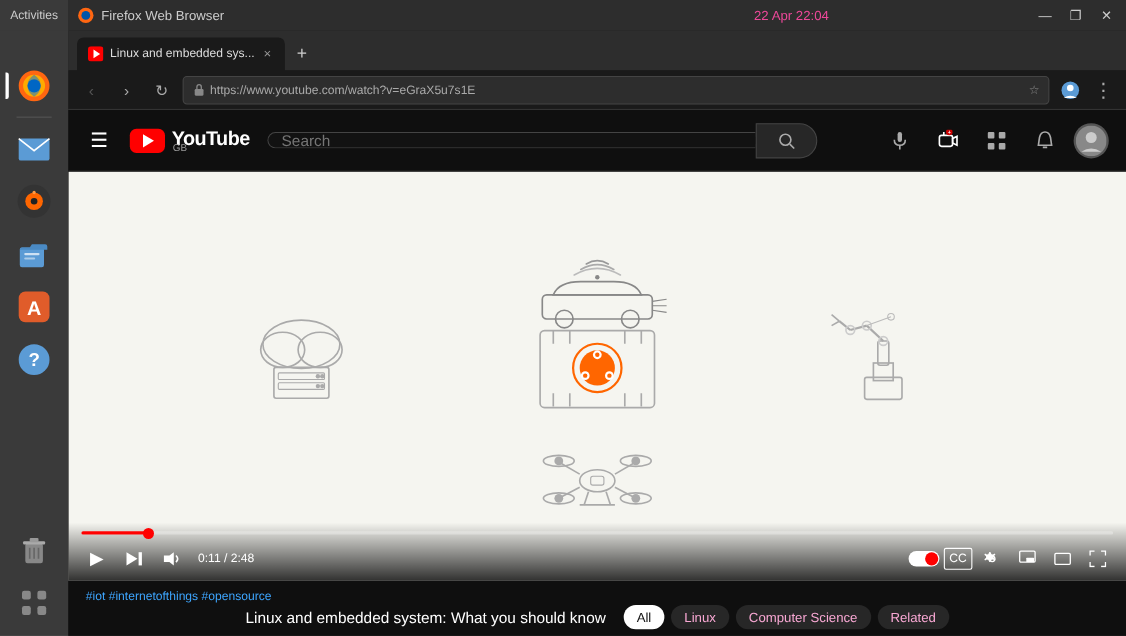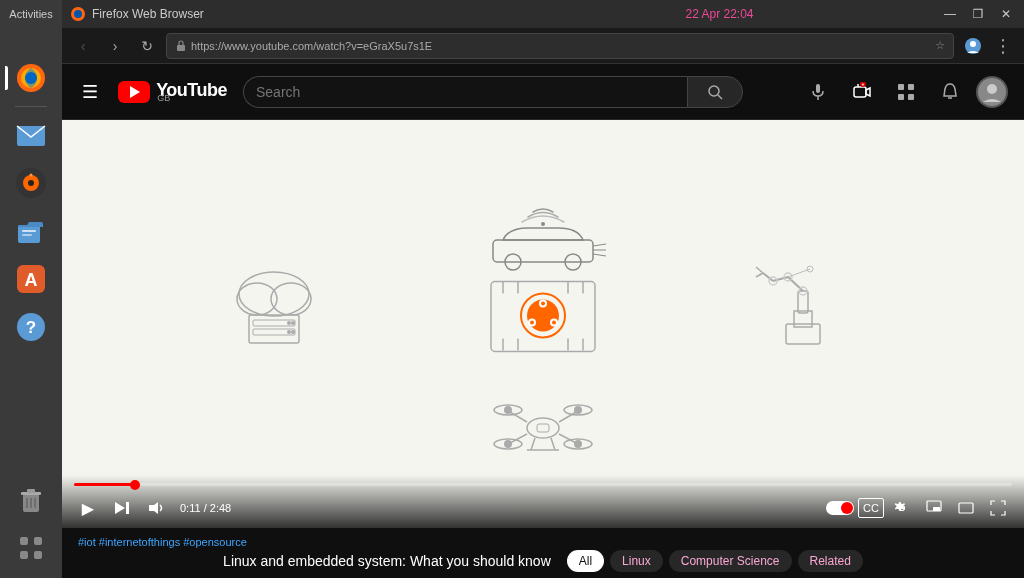--- a/index.html
+++ b/index.html
@@ -293,21 +293,21 @@
       margin-left: 1px;
     }
     .yt-search-container {
       flex: 1;
       display: flex;
       align-items: center;
       max-width: 500px;
     }
     .yt-search-input {
       flex: 1;
-      height: 32px;
+      height: 15px;
       background: #121212;
       border: 1px solid #444;
       border-right: none;
       border-radius: 20px 0 0 20px;
       padding: 0 12px;
       color: #fff;
       font-size: 14px;
       outline: none;
     }
     .yt-search-btn {
@@ -581,20 +581,31 @@
     <div class="title-bar-center">
       <span style="color:#ec4899;font-size:12px;">22 Apr  22:04</span>
     </div>
     <div class="title-bar-controls">
       <div class="win-btn">—</div>
       <div class="win-btn">❐</div>
       <div class="win-btn close">✕</div>
     </div>
   </div>
 
+  <div class="tab-bar">
+    <div class="tab">
+      <svg class="tab-favicon" viewBox="0 0 14 14">
+        <rect width="14" height="14" rx="3" fill="#ff0000"></rect>
+        <polygon points="5,3 11,7 5,11" fill="white"></polygon>
+      </svg>
+      <span class="tab-title">Linux and embedded sys...</span>
+      <span class="tab-close">×</span>
+    </div>
+    <div class="tab-new">+</div>
+  </div>
 
   <div class="nav-bar">
     <div class="nav-btn disabled">‹</div>
     <div class="nav-btn">›</div>
     <div class="nav-btn">↻</div>
     <div class="address-bar">
       <svg width="12" height="12" viewBox="0 0 12 12">
         <rect x="2" y="5" width="8" height="6" rx="1" fill="#888"></rect>
         <path d="M4 5 V3 Q4 1 6 1 Q8 1 8 3 V5" fill="none" stroke="#888" stroke-width="1.2"></path>
       </svg>

